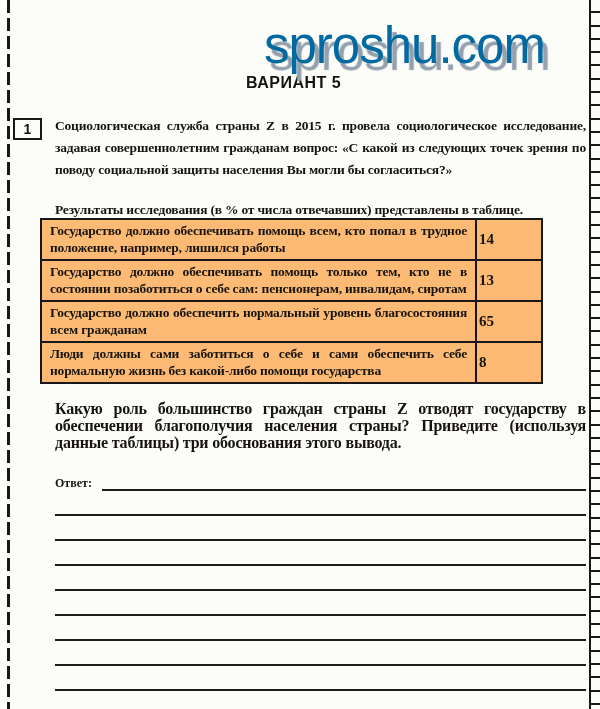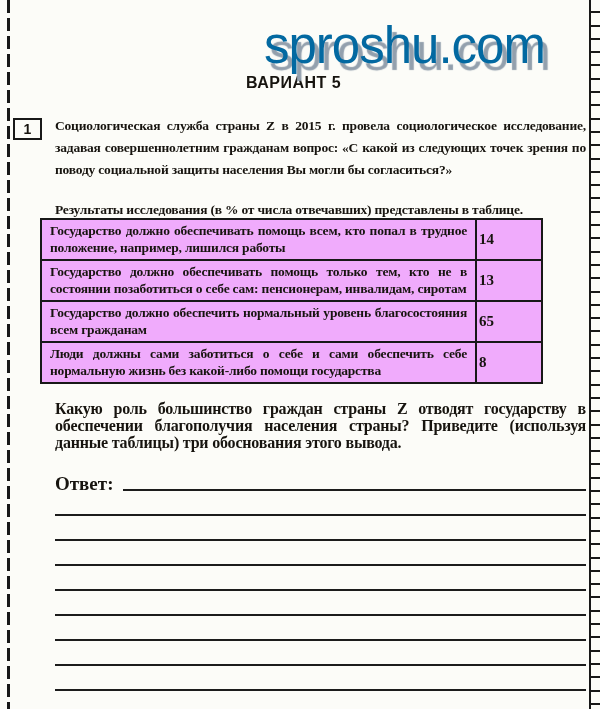--- a/index.html
+++ b/index.html
@@ -49,41 +49,41 @@
     text-align:justify; letter-spacing:-0.2px;
   }
   .results-note {
     position:absolute; left:55px; top:202px; width:531px;
     font-weight:bold; font-size:13.5px; letter-spacing:-0.2px;
     white-space:nowrap;
   }
   table.results {
     position:absolute; left:40px; top:218px; width:503px;
     border-collapse:collapse;
-    background:#f0abfc;
+    background:#fdba74;
   }
   table.results td {
     border:2px solid #181818;
     font-weight:bold; font-size:13.5px; line-height:17px;
     padding:2px 8px 3px 8px;
     text-align:justify; letter-spacing:-0.2px;
     vertical-align:middle;
   }
   table.results td.value {
     width:60px; font-size:15px; padding:2px;
     letter-spacing:0;
   }
   .task {
     position:absolute; left:55px; top:400px; width:531px;
     font-weight:bold; font-size:16px; line-height:17px;
     text-align:justify; letter-spacing:-0.2px;
   }
   .answer-area { position:absolute; left:55px; top:475px; width:531px; }
   .answer-head { display:flex; align-items:flex-end; }
-  .answer-label { font-weight:bold; font-size:19px; line-height:17px; white-space:nowrap; }
+  .answer-label { font-weight:bold; font-size:12px; line-height:17px; white-space:nowrap; }
   .answer-head .answer-line { flex:1; margin-left:10px; margin-bottom:1px; height:0; }
   .answer-line { border-bottom:2px solid #1c1c1c; }
   .answer-lines .answer-line { height:22px; margin-bottom:1px; }
 </style>
 </head>
 <body>
 
 <div class="left-edge"></div>
 <div class="right-edge"></div>
 

